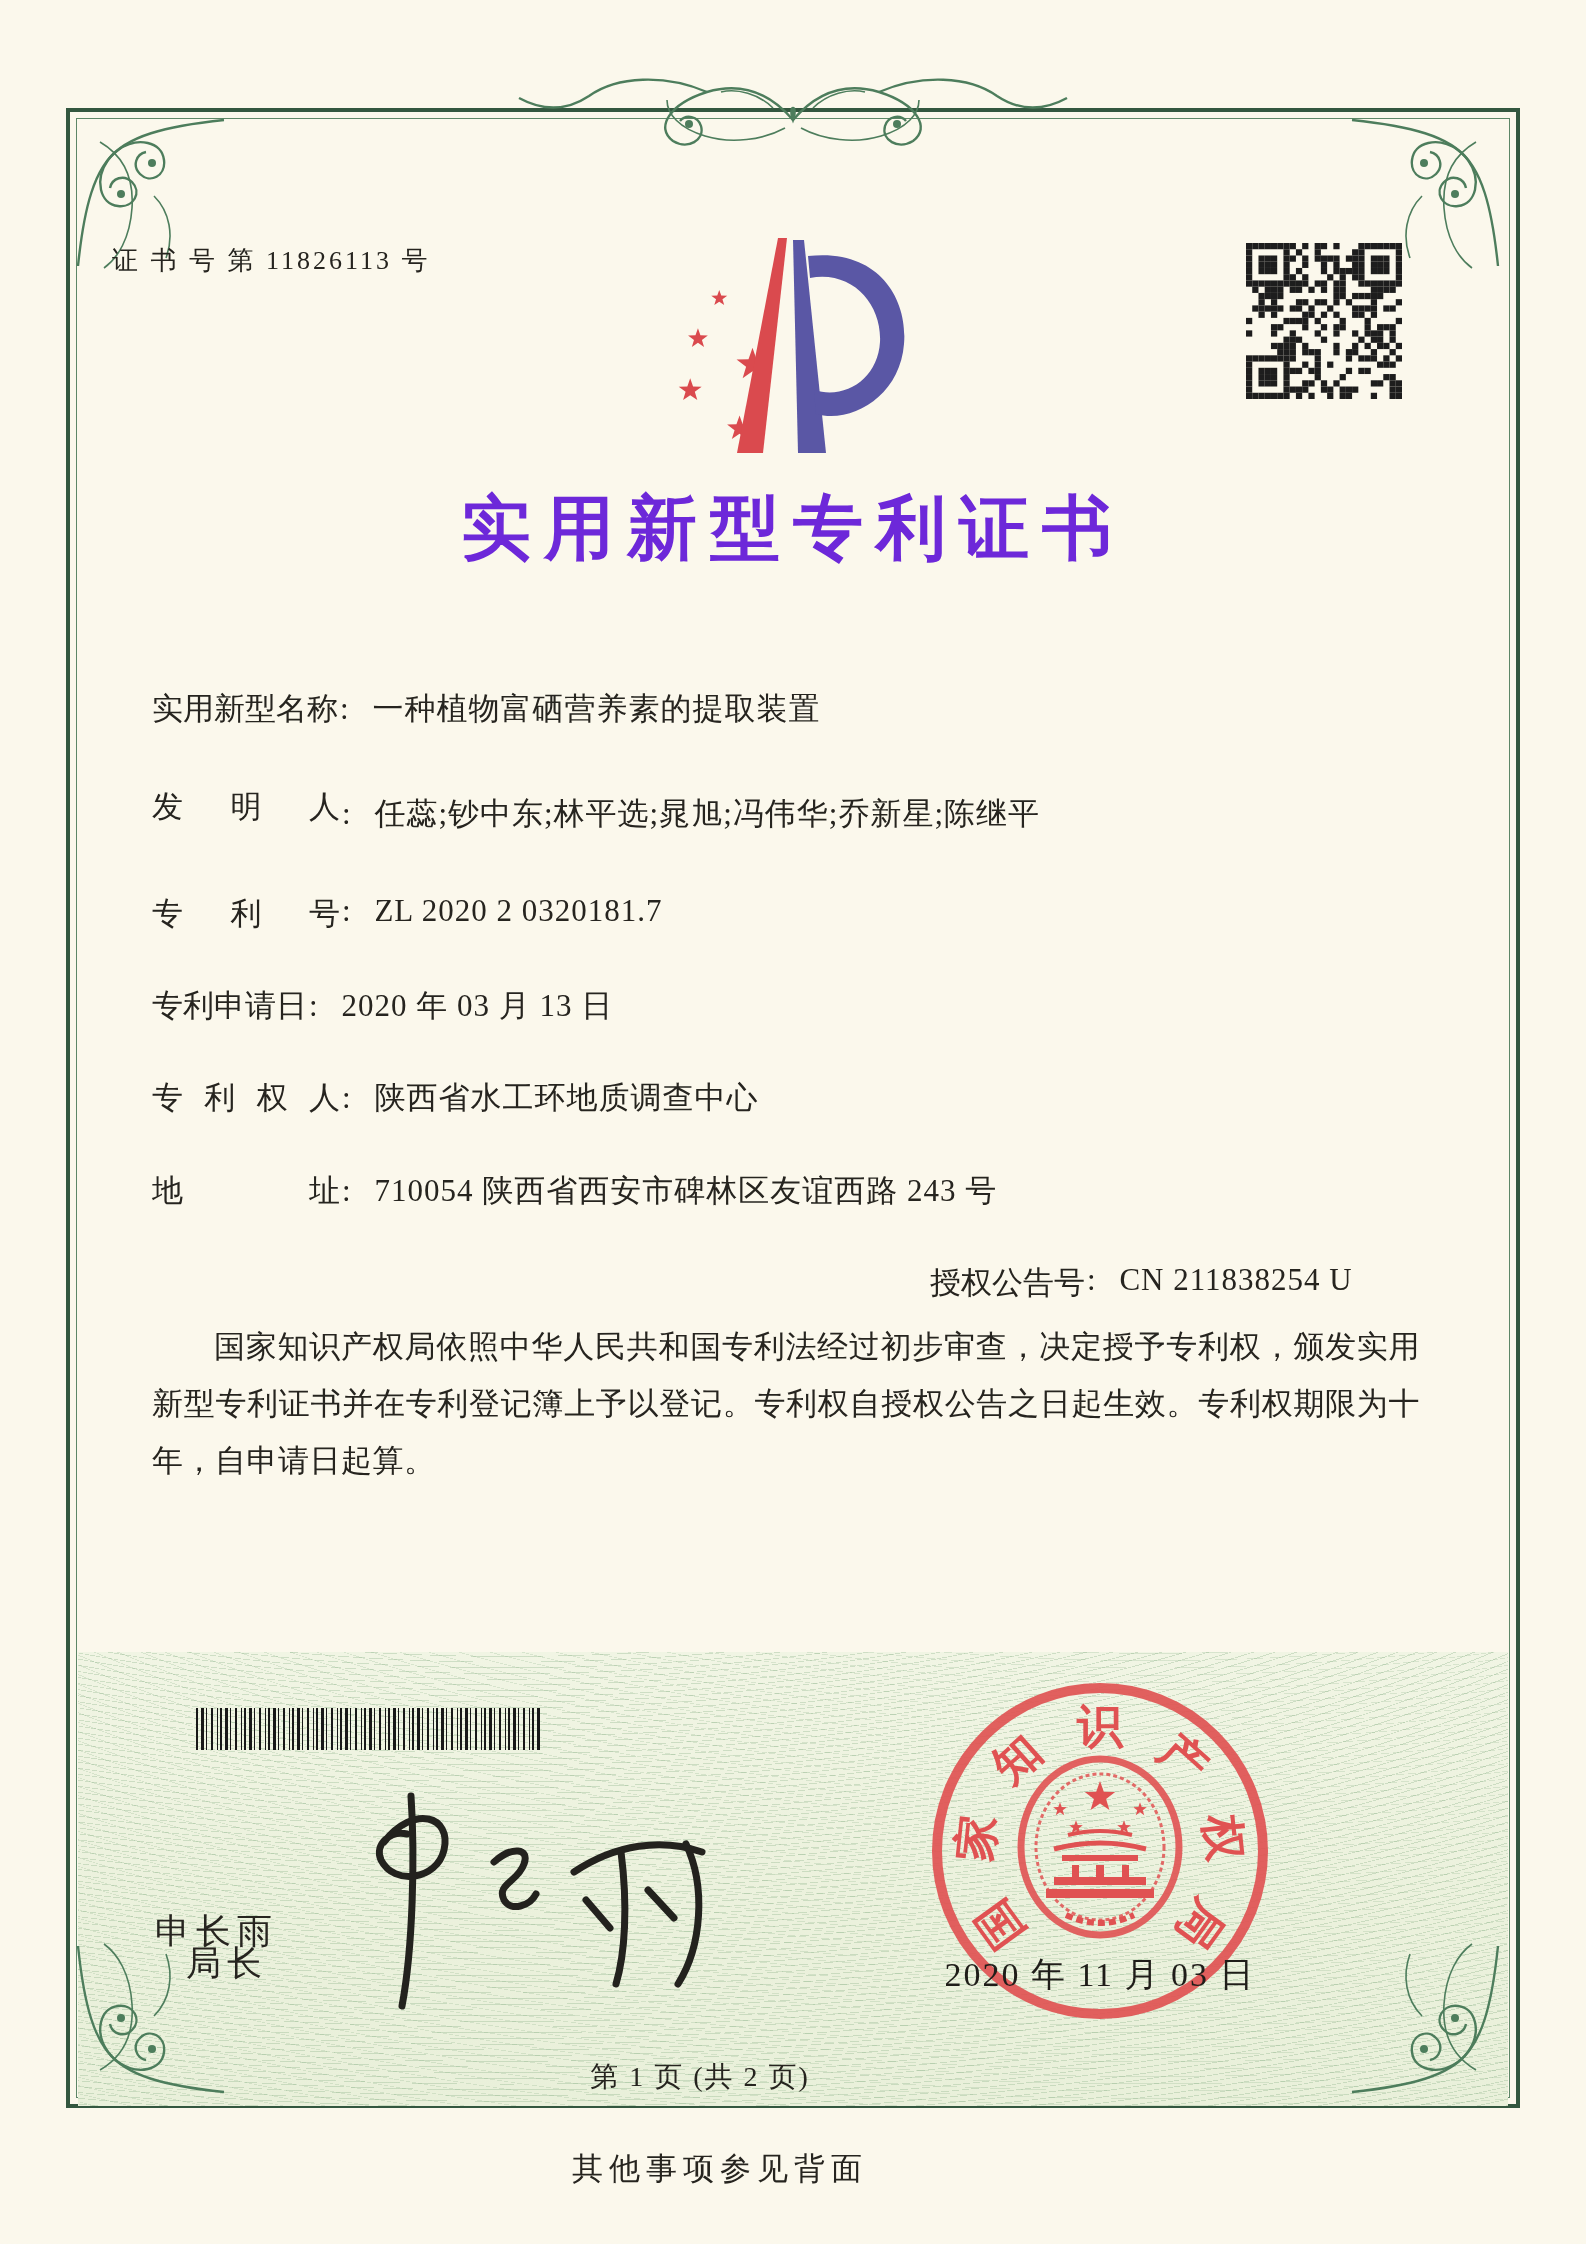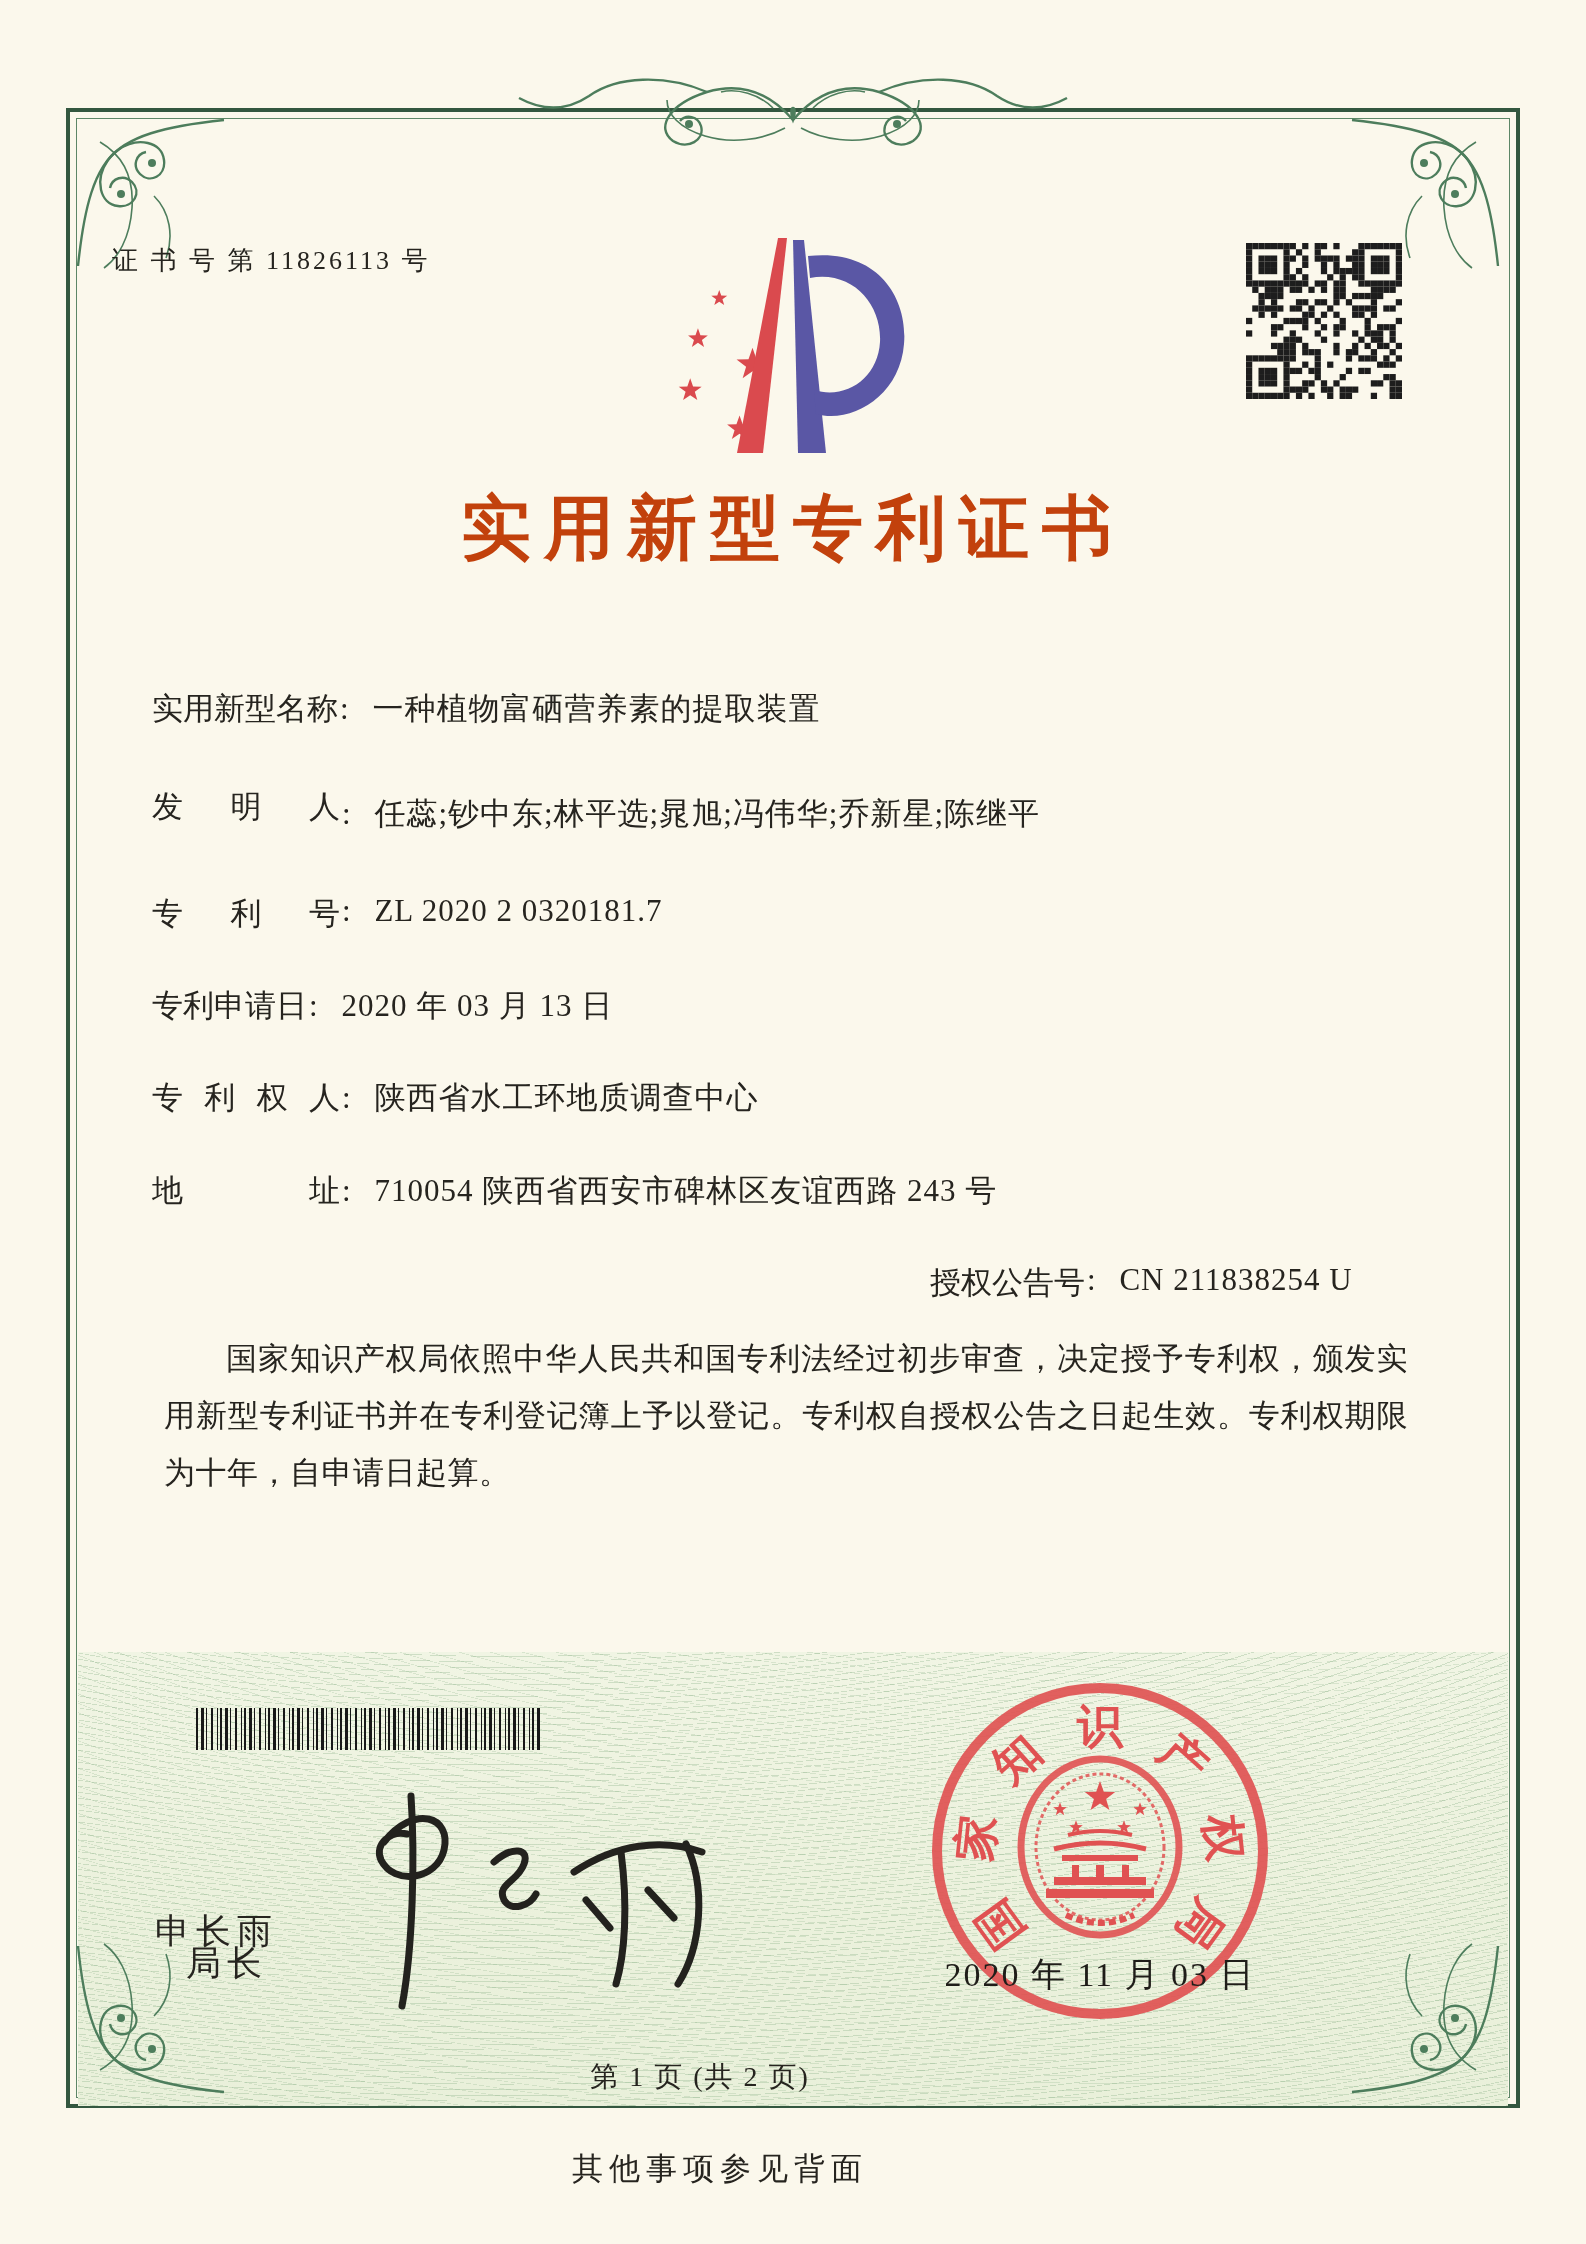--- a/index.html
+++ b/index.html
@@ -32,33 +32,33 @@
   .fl-tr{left:1342px;top:116px;transform:scaleX(-1);}
   .fl-bl{left:74px;top:1936px;transform:scaleY(-1);}
   .fl-br{left:1342px;top:1936px;transform:scale(-1,-1);}
   .top-ornament{position:absolute;left:483px;top:48px;}
   
   .cert-no{position:absolute;left:112px;top:243px;font-size:26px;letter-spacing:3px;}
   .logo{position:absolute;left:630px;top:228px;}
   .qr{position:absolute;left:1246px;top:243px;width:156px;height:156px;}
   .qr svg{width:156px;height:156px;fill:#1d1d1d;}
   .cert-title{position:absolute;left:0;top:482px;width:1586px;text-align:center;
-    font-size:70px;font-weight:bold;letter-spacing:13px;color:#c2410c;}
+    font-size:70px;font-weight:bold;letter-spacing:13px;color:#6d28d9;}
   
   .f-row{position:absolute;left:152px;font-size:31px;white-space:nowrap;}
   .f-label{display:inline-block;vertical-align:top;}
   .f-label.just{width:188px;text-align:justify;text-align-last:justify;}
   .f-colon{display:inline-block;margin-left:2px;}
   .f-value{display:inline-block;margin-left:16px;letter-spacing:1px;}
   .f-value .vline{line-height:55px;}
   .pair2{position:absolute;left:778px;top:0;}
   
   .body-text{position:absolute;left:152px;top:1318px;width:1268px;
     font-size:31px;line-height:57px;text-align:justify;letter-spacing:.5px;}
-  .body-text p{margin:12px;text-indent:2em;}
+  .body-text p{margin:0;text-indent:2em;}
   
   .barcode{position:absolute;left:196px;top:1708px;width:344px;height:42px;
     background-image:
       repeating-linear-gradient(90deg,#181818 0 2px,transparent 2px 5px,#181818 5px 8px,transparent 8px 10px,#181818 10px 11px,transparent 11px 15px,#181818 15px 17px,transparent 17px 21px,#181818 21px 22px,transparent 22px 24px);}
   .signer{position:absolute;left:155px;font-size:35px;
     font-family:"Liberation Sans","DejaVu Sans",sans-serif;font-weight:500;letter-spacing:6px;}
   .signer-title{top:1940px;margin-left:31px;}
   .signer-name{top:1908px;}
   .signature{position:absolute;left:318px;top:1782px;}
   .signature path{stroke:#23221e;stroke-width:7;fill:none;stroke-linecap:round;}

